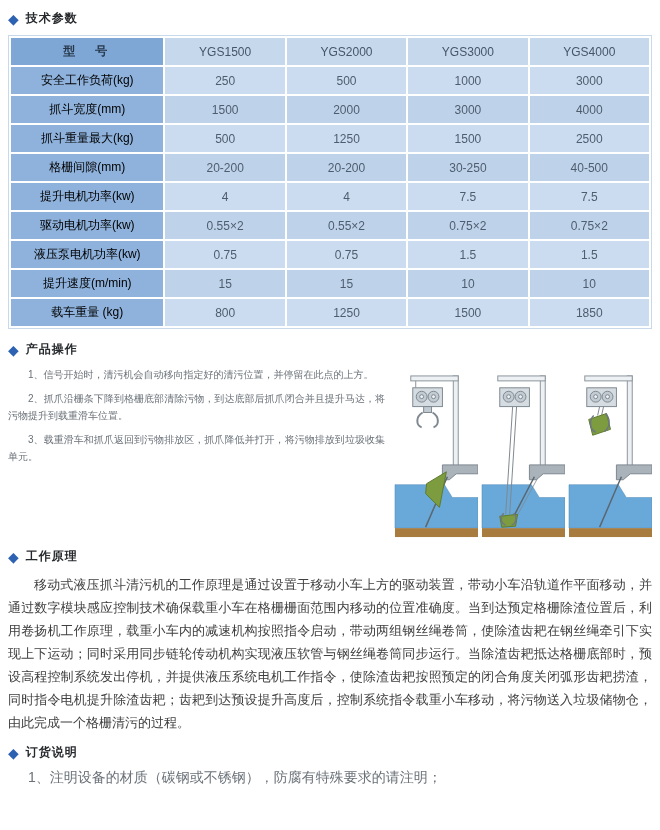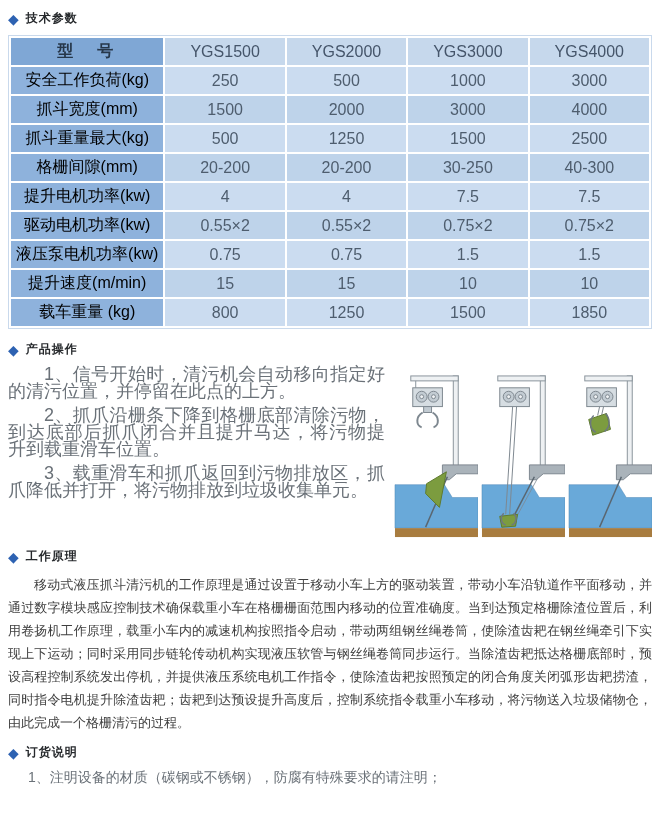--- a/index.html
+++ b/index.html
@@ -23,32 +23,32 @@
     font-family:"Liberation Sans","DejaVu Sans",sans-serif;
     color:var(--body-text);overflow:hidden;position:relative;
     padding:6px 8px 0 8px;
   }
   .section-heading{display:flex;align-items:center;gap:7px;margin:4px 0 8px 0;}
   .diamond{color:var(--accent);font-size:14px;line-height:1;}
   .section-heading h2{font-size:12px;font-weight:bold;color:var(--heading-text);letter-spacing:1px;}
   
   .spec-table-wrap{border:1px solid var(--table-border);margin-bottom:12px;}
   table.spec{width:100%;border-collapse:separate;border-spacing:2px;background:#fff;table-layout:fixed;}
-  table.spec td{height:27px;text-align:center;vertical-align:middle;font-size:16px;}
+  table.spec td{height:27px;text-align:center;vertical-align:middle;font-size:12px;}
   td.model-cell{background:var(--label-header);color:#26374a;font-weight:bold;letter-spacing:4px;}
   td.col-header{background:var(--col-header);color:#45556a;}
   td.label-cell{background:var(--label-col);color:#000000;}
   td.value-cell{color:#4e5d6e;}
   tr:nth-child(odd) td.value-cell{background:var(--row-dark);}
   tr:nth-child(even) td.value-cell{background:var(--row-light);}
   col.c-label{width:24.2%;}
   
   .operation-flex{display:flex;gap:6px;}
   .operation-text{flex:1 1 auto;min-width:0;padding-right:2px;}
-  .operation-text p{font-size:18px;line-height:17px;text-indent:2em;text-align:justify;margin-bottom:7px;color:#6a7178;}
+  .operation-text p{font-size:10px;line-height:17px;text-indent:2em;text-align:justify;margin-bottom:7px;color:#6a7178;}
   .diagram-strip{flex:0 0 258px;display:flex;gap:2px;padding-top:2px;}
   .diagram-strip svg{display:block;}
   
   .principle-paragraph{font-size:13px;line-height:23px;text-indent:2em;text-align:justify;color:#404040;margin-bottom:10px;}
   
   .ordering-list p{font-size:14px;line-height:16px;margin:0 0 12px 20px;color:#6a7178;}
 </style>
 </head>
 <body>
 
@@ -96,21 +96,21 @@
             <td class="value-cell">500</td>
             <td class="value-cell">1250</td>
             <td class="value-cell">1500</td>
             <td class="value-cell">2500</td>
           </tr>
           <tr>
             <td class="label-cell">格栅间隙(mm)</td>
             <td class="value-cell">20-200</td>
             <td class="value-cell">20-200</td>
             <td class="value-cell">30-250</td>
-            <td class="value-cell">40-300</td>
+            <td class="value-cell">40-500</td>
           </tr>
           <tr>
             <td class="label-cell">提升电机功率(kw)</td>
             <td class="value-cell">4</td>
             <td class="value-cell">4</td>
             <td class="value-cell">7.5</td>
             <td class="value-cell">7.5</td>
           </tr>
           <tr>
             <td class="label-cell">驱动电机功率(kw)</td>

